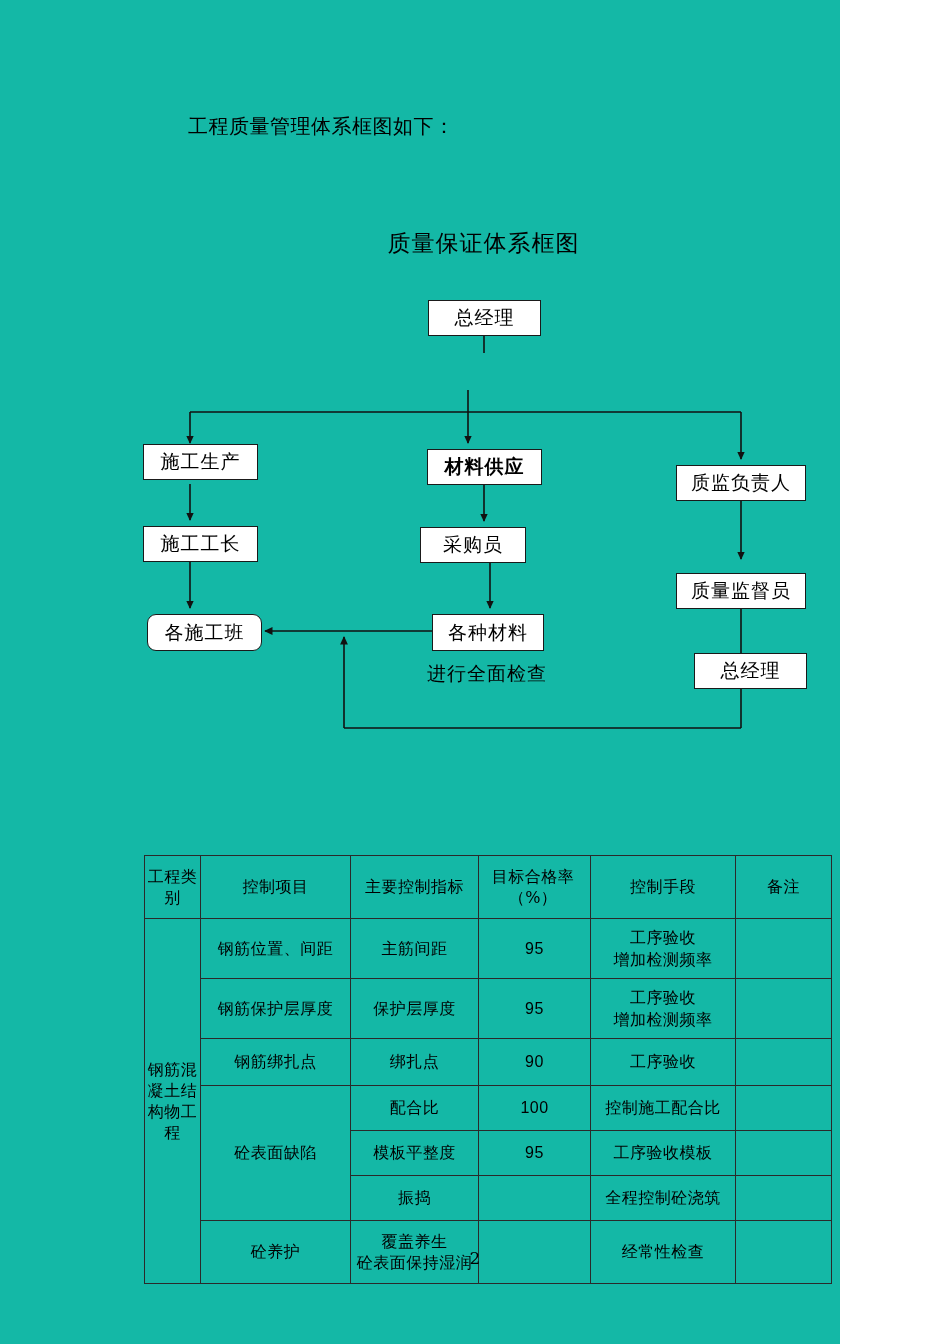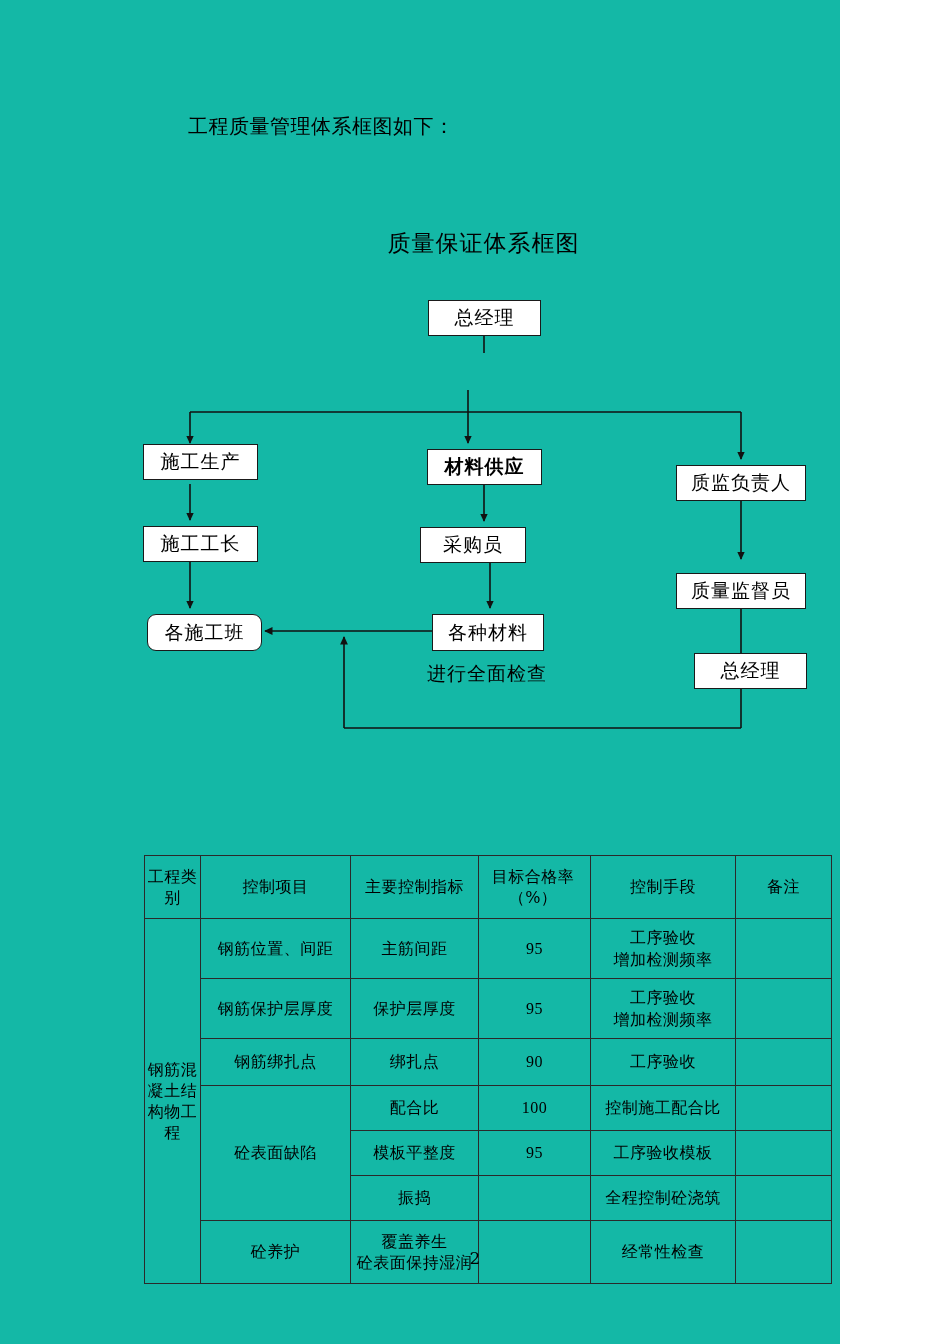--- a/index.html
+++ b/index.html
@@ -106,21 +106,21 @@
   td.cat {
     width: 56px;
     font-size: 16px;
     line-height: 1.5;
     padding: 2px 10px;
   }
   td.cat .vtxt {
     display: block;
     word-break: break-all;
   }
-  .num { font-family: Liberation Serif, serif; margin-top: 32px; }
+  .num { font-family: Liberation Sans, sans-serif; margin-top: 32px; }
 
   
   .page-number {
     position: absolute;
     left: 0;
     top: 1248px;
     width: 950px;
     text-align: center;
     font-size: 17px;
   }

